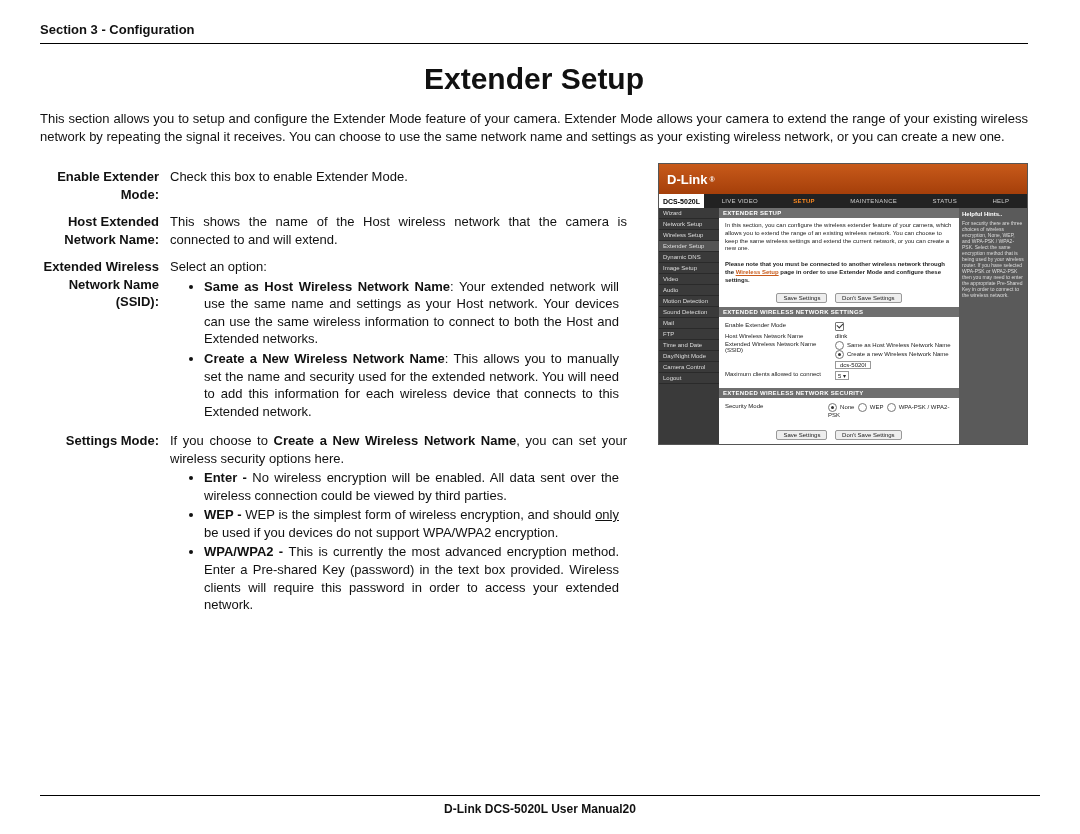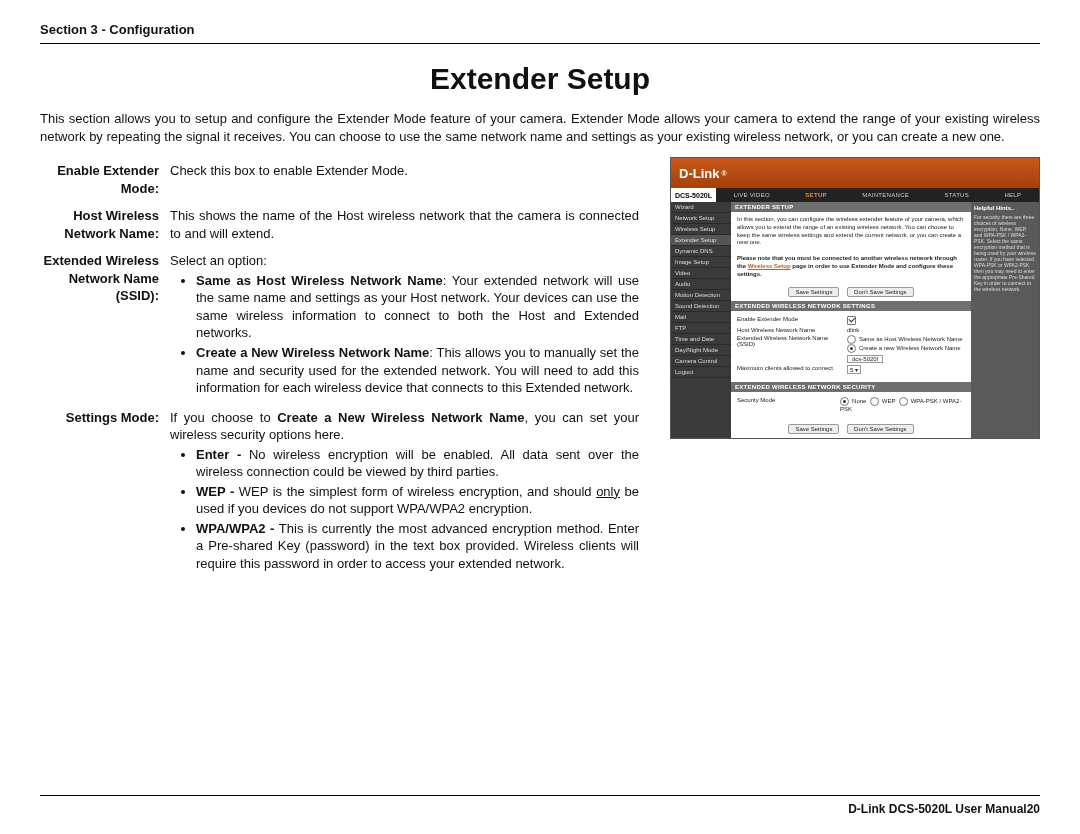--- a/index.html
+++ b/index.html
@@ -7,40 +7,40 @@
     margin: 0;
     padding: 0;
     background: #fff;
     color: #111;
     width: 1080px;
     height: 834px;
     position: relative;
     box-sizing: border-box;
   }
   .page {
-    padding: 22px 40px 0 40px;
+    padding: 22px 52px 0 40px;
     box-sizing: border-box;
   }
   .section-header {
     font-size: 13px;
     font-weight: bold;
     padding-bottom: 6px;
     border-bottom: 1px solid #000;
   }
   h1.title {
     text-align: center;
     font-size: 30px;
     margin: 18px 0 14px 0;
     font-weight: bold;
   }
   .intro {
     font-size: 13px;
     line-height: 1.35;
     text-align: justify;
-    margin-bottom: 8px;
+    margin-bottom: 14px;
   }
   .columns {
     display: flex;
     gap: 30px;
   }
   .left-col {
     flex: 1 1 auto;
   }
   .right-col {
     width: 370px;
@@ -59,21 +59,21 @@
   table.defs td.label {
     width: 118px;
     font-weight: bold;
     text-align: right;
     padding-right: 10px;
   }
   table.defs td.desc {
     text-align: justify;
   }
   ul.bul {
-    margin: 2px 0;
+    margin: 2px 8px;
     padding-left: 26px;
   }
   ul.bul li { margin-bottom: 2px; text-align: justify; }
   .b { font-weight: bold; }
   .u { text-decoration: underline; }
 
   
   .shot {
     border: 1px solid #555;
     font-family: Arial, sans-serif;
@@ -177,41 +177,41 @@
   .footer {
     position: absolute;
     left: 40px;
     right: 40px;
     bottom: 18px;
     border-top: 1px solid #000;
     font-size: 12px;
     font-weight: bold;
     padding-top: 6px;
     display: flex;
-    justify-content: flex-end;
+    justify-content: center;
   }
 </style>
 </head>
 <body>
 
 <div class="page">
   <div class="section-header">Section 3 - Configuration</div>
   <h1 class="title">Extender Setup</h1>
   <p class="intro">This section allows you to setup and configure the Extender Mode feature of your camera. Extender Mode allows your camera to extend the range of your existing wireless network by repeating the signal it receives. You can choose to use the same network name and settings as your existing wireless network, or you can create a new one.</p>
 
   <div class="columns">
     <div class="left-col">
       <table class="defs">
         <tbody>
             <tr>
           <td class="label">Enable Extender Mode:</td>
           <td class="desc">Check this box to enable Extender Mode.</td>
         </tr>
         <tr>
-          <td class="label">Host Wireless Network Name:</td>
+          <td class="label">Host Extended Network Name:</td>
           <td class="desc">This shows the name of the Host wireless network that the camera is connected to and will extend.</td>
         </tr>
         <tr>
           <td class="label">Extended Wireless Network Name (SSID):</td>
           <td class="desc">
             <span>Select an option:</span>
             <ul class="bul">
               <li><span class="b">Same as Host Wireless Network Name</span><span>: Your extended network will use the same name and settings as your Host network. Your devices can use the same wireless information to connect to both the Host and Extended networks.</span></li>
               <li><span class="b">Create a New Wireless Network Name</span><span>: This allows you to manually set the name and security used for the extended network. You will need to add this information for each wireless device that connects to this Extended network.</span></li>
             </ul>

